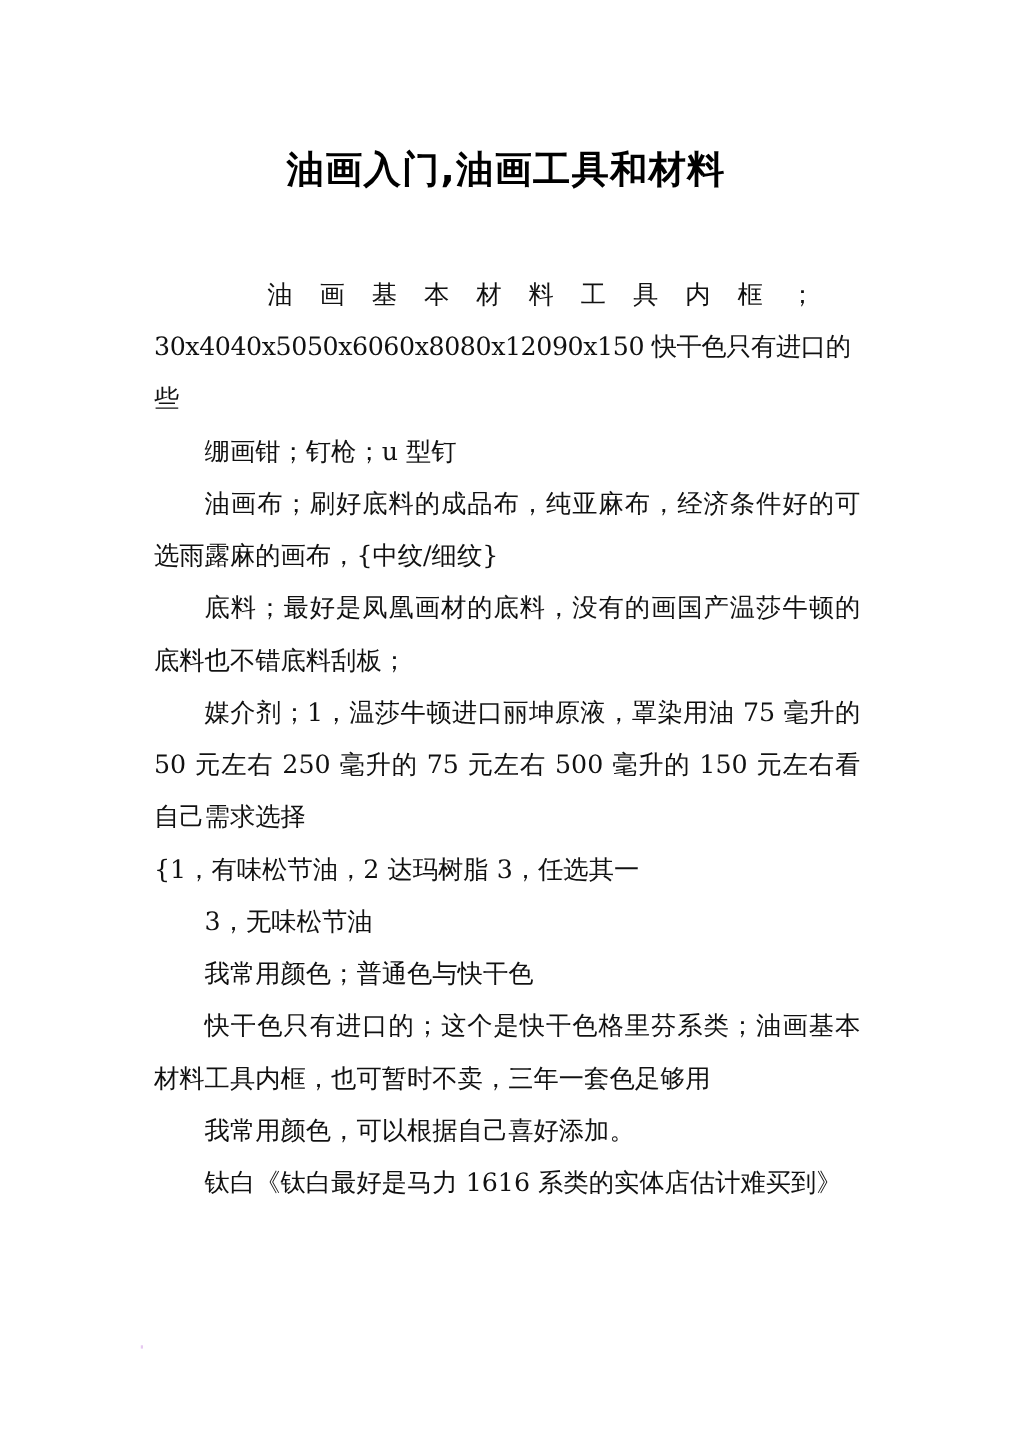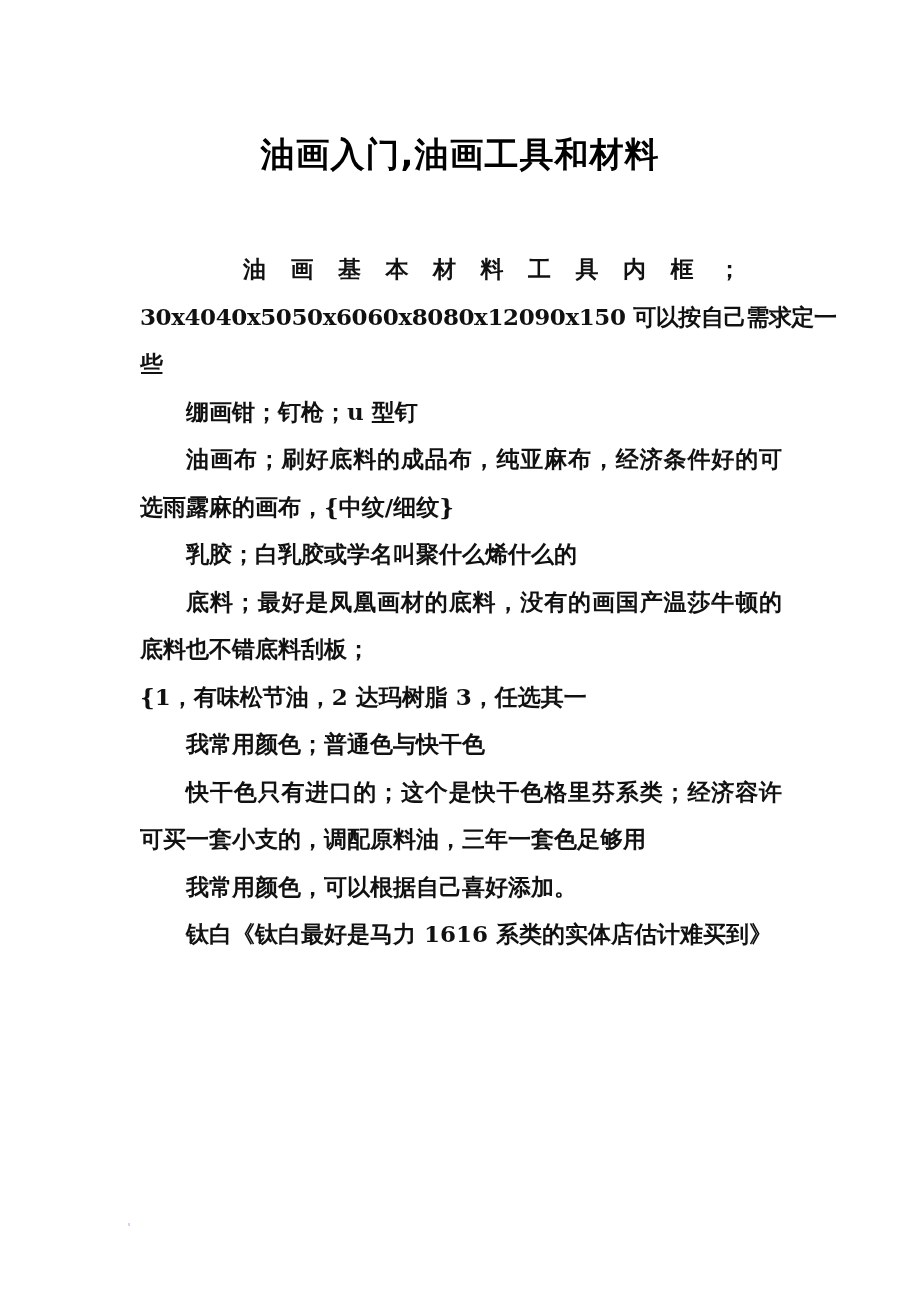--- a/index.html
+++ b/index.html
@@ -41,21 +41,20 @@
       top: 228px;
       width: 642px;
       font-size: 23px;
       line-height: 47.5px;
     }
     .para {
       margin: 0;
       text-indent: 46px;
       text-align: justify;
       word-break: break-all;
-      font-weight: bold;
     }
     .para.first {
       text-indent: 0;
       padding-left: 103px;
       letter-spacing: 24.5px;
       white-space: nowrap;
       overflow: hidden;
     }
     .para.cont {
       text-indent: 0;
@@ -78,27 +77,28 @@
     }
   </style>
 </head>
 <body>
 
 <div class="page">
   <div class="title">油画入门,油画工具和材料</div>
 
   <div class="body-text">
     <p class="para first">油画基本材料工具内框；</p>
-    <p class="para tight">30x4040x5050x6060x8080x12090x150 可以按自己需求定一</p>
+    <p class="para tight">30x4040x5050x6060x8080x12090x150 快干色只有进口的</p>
     <p class="para cont">些</p>
     <p class="para">绷画钳；钉枪；u 型钉</p>
     <p class="para">油画布；刷好底料的成品布，纯亚麻布，经济条件好的可选雨露麻的画布，{中纹/细纹}</p>
-    <p class="para">乳胶；白乳胶或学名叫聚什么烯什么的</p>
     <p class="para">底料；最好是凤凰画材的底料，没有的画国产温莎牛顿的底料也不错底料刮板；</p>
+    <p class="para">媒介剂；1，温莎牛顿进口丽坤原液，罩染用油 75 毫升的 50 元左右 250 毫升的 75 元左右 500 毫升的 150 元左右看自己需求选择</p>
     <p class="para noindent">{1，有味松节油，2 达玛树脂 3，任选其一</p>
+    <p class="para">3，无味松节油</p>
     <p class="para">我常用颜色；普通色与快干色</p>
-    <p class="para">快干色只有进口的；这个是快干色格里芬系类；经济容许可买一套小支的，调配原料油，三年一套色足够用</p>
+    <p class="para">快干色只有进口的；这个是快干色格里芬系类；油画基本材料工具内框，也可暂时不卖，三年一套色足够用</p>
     <p class="para">我常用颜色，可以根据自己喜好添加。</p>
     <p class="para">钛白《钛白最好是马力 1616 系类的实体店估计难买到》</p>
   </div>
 
   <div class="mark"></div>
 </div>
 
 </body></html>

